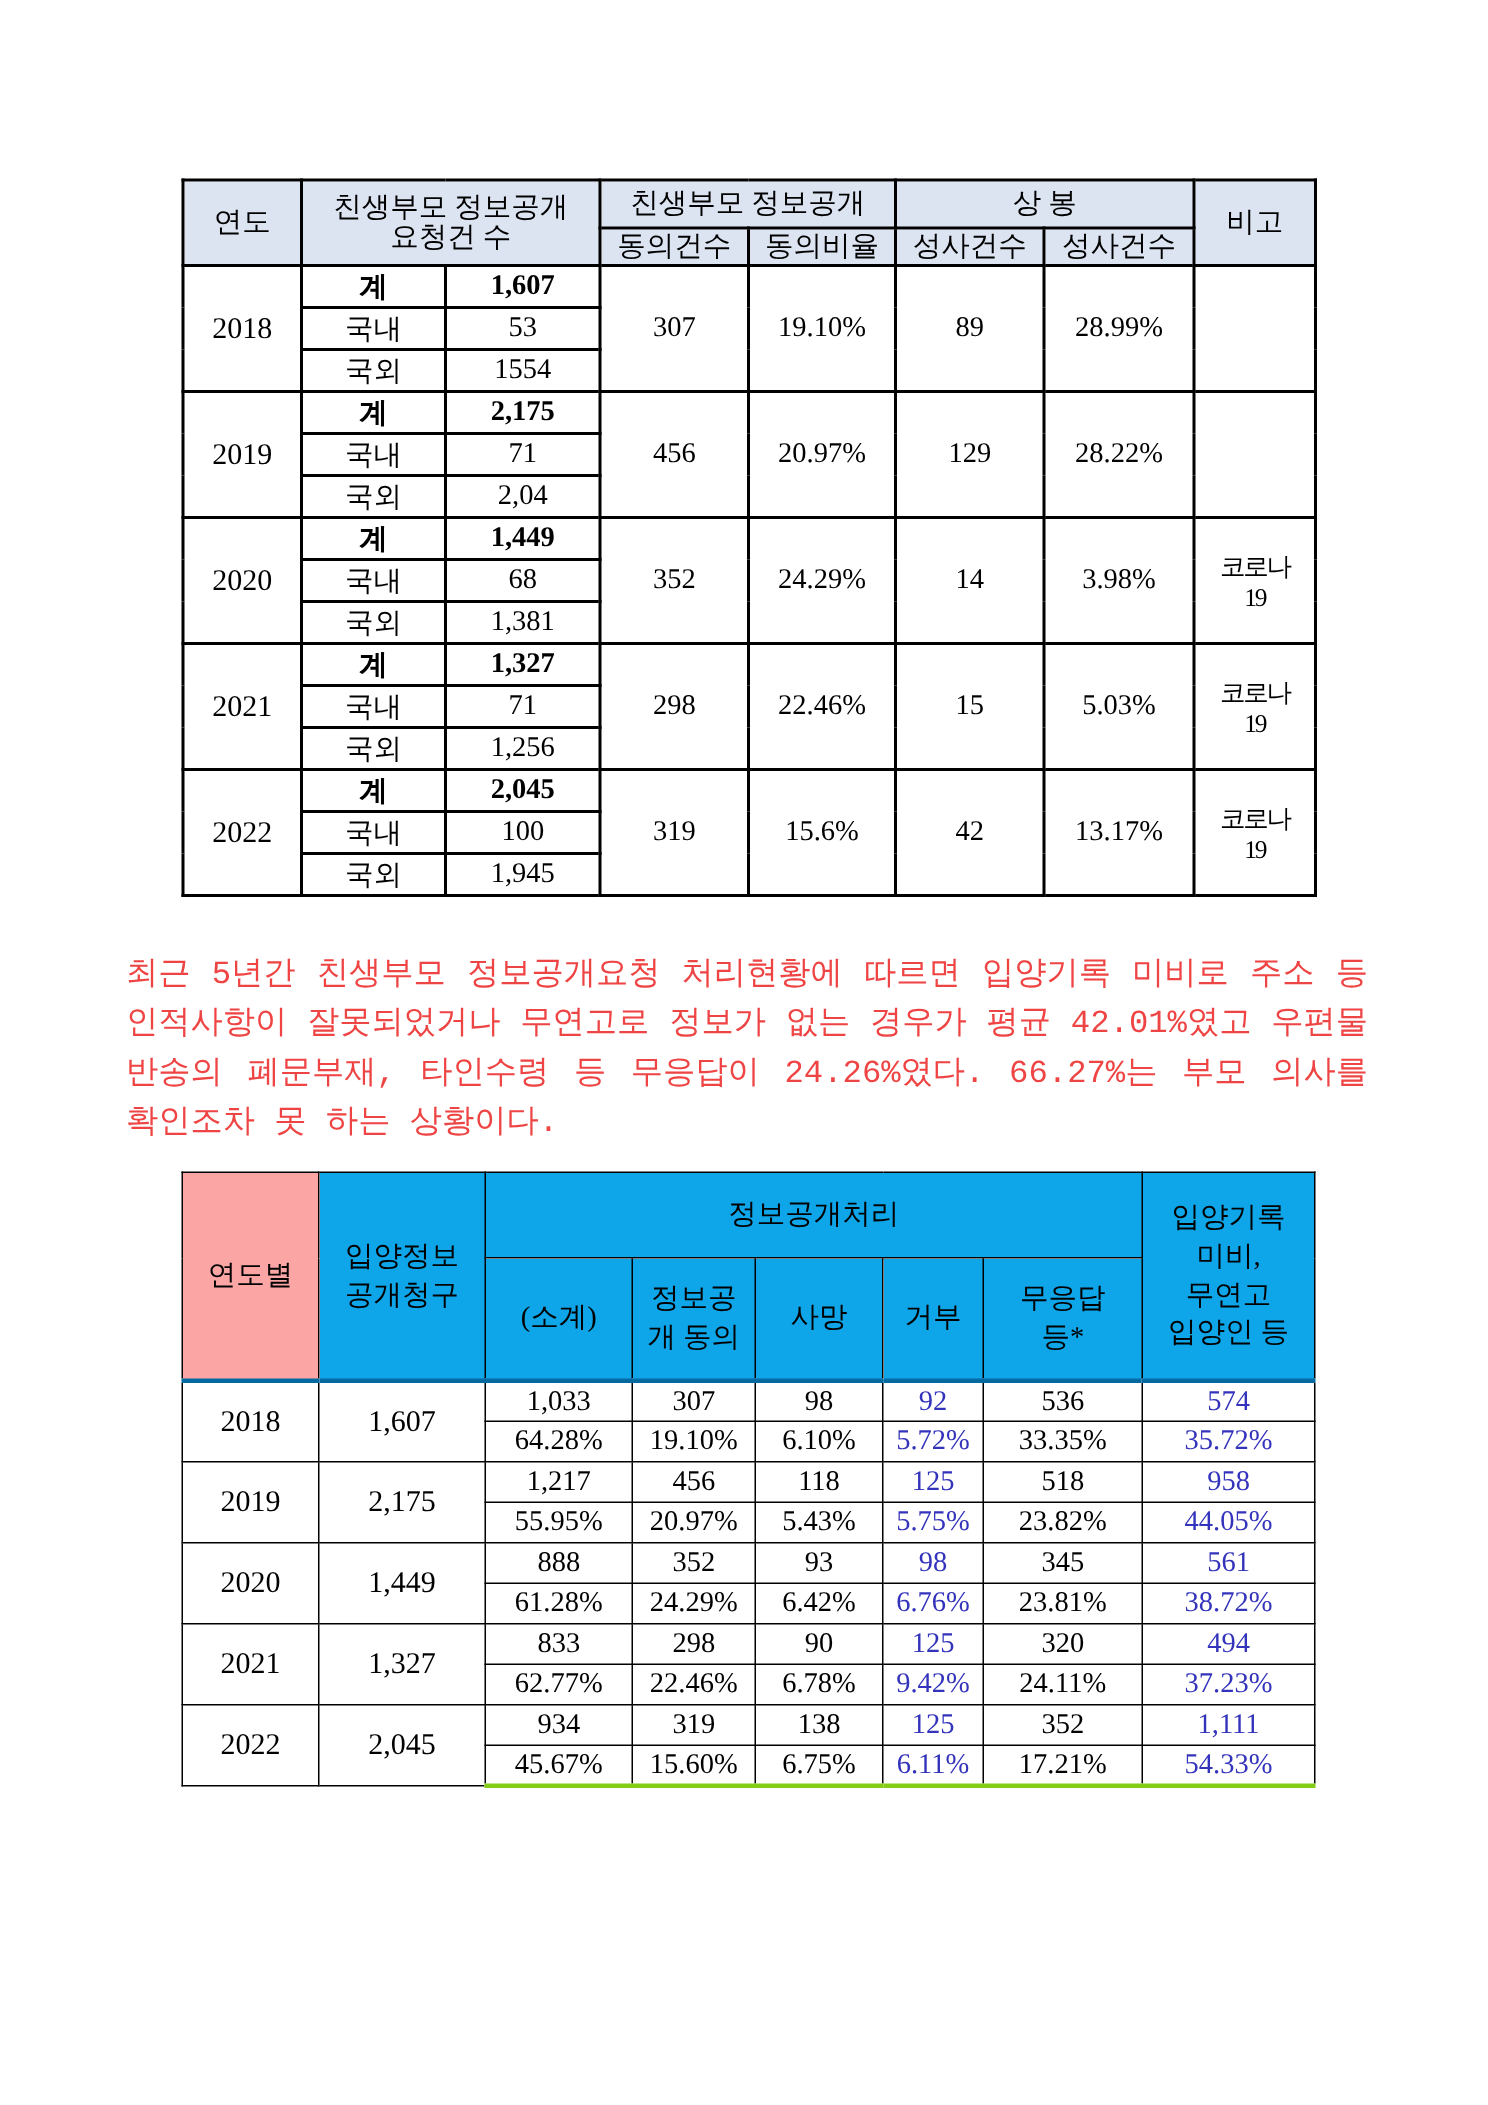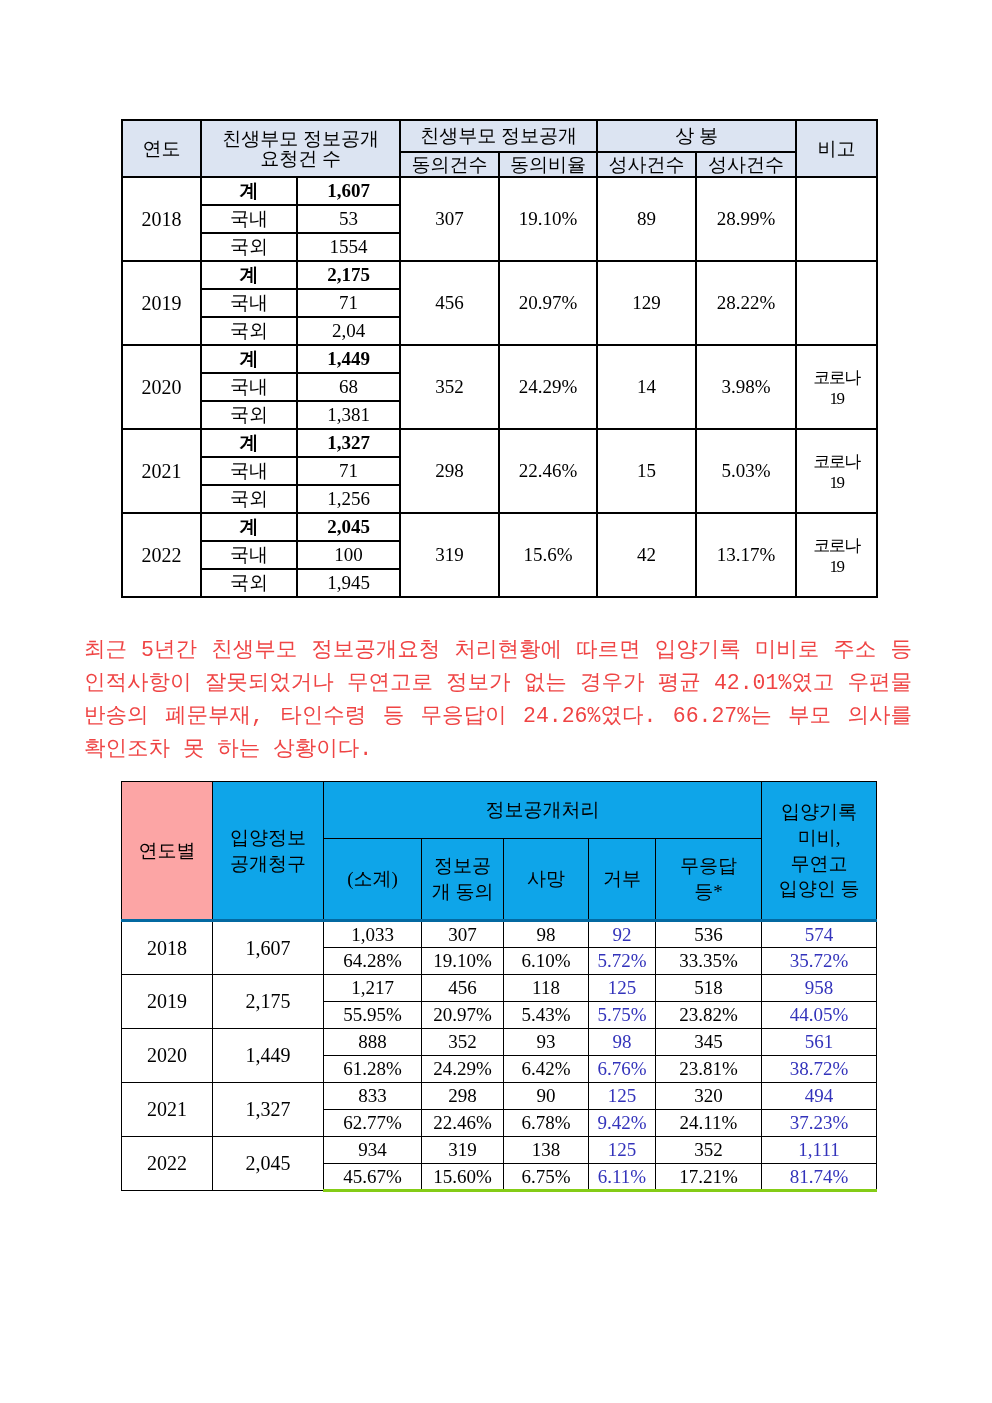--- a/index.html
+++ b/index.html
@@ -278,19 +278,19 @@
           <td class="blue">125</td>
           <td>352</td>
           <td class="blue">1,111</td>
         </tr>
         <tr>
           <td>45.67%</td>
           <td>15.60%</td>
           <td>6.75%</td>
           <td class="blue">6.11%</td>
           <td>17.21%</td>
-          <td class="blue">81.74%</td>
+          <td class="blue">54.33%</td>
         </tr>
       </tbody>
   </table>
 
 
 </div>
 
 </body></html>

